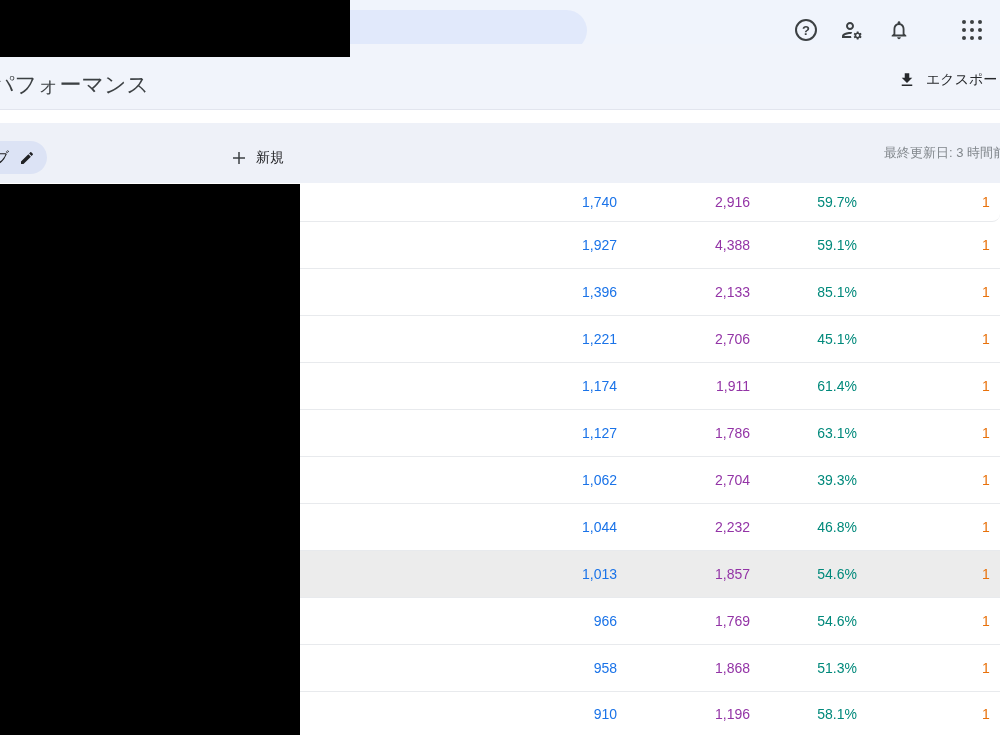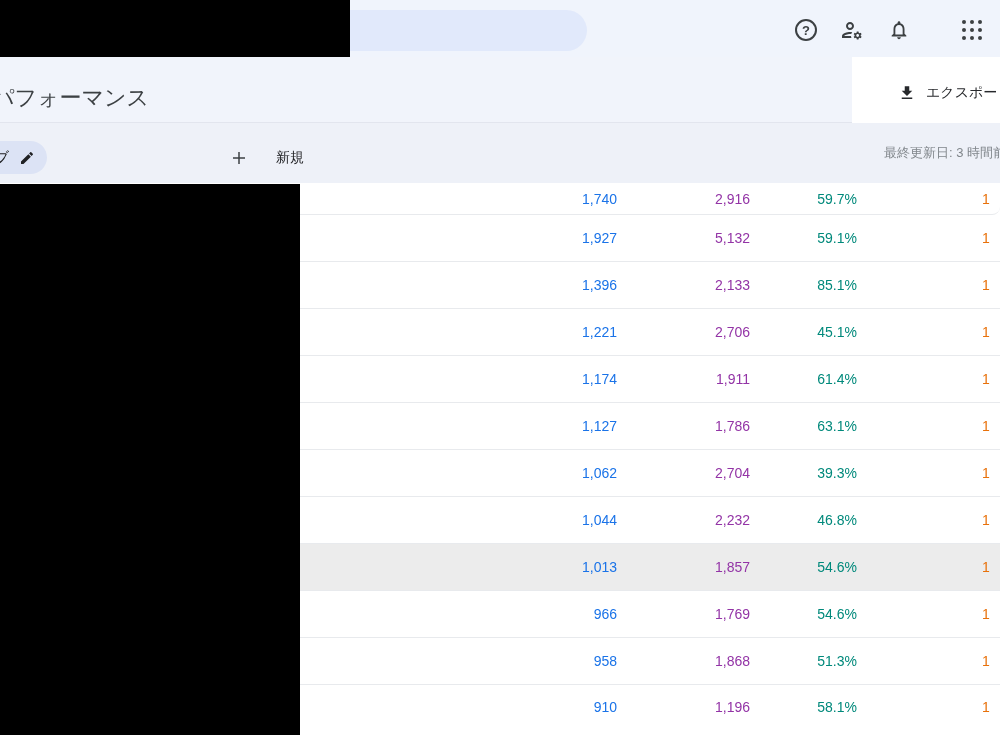--- a/index.html
+++ b/index.html
@@ -13,36 +13,36 @@
   .tb-icon svg{display:block;}
   .help-icon{left:794px;}
   .accounts-icon{left:840px;}
   .bell-icon{left:887px;}
   .apps-icon{left:960px;}
   .help-circle{width:18px;height:18px;border:2px solid #3c4043;border-radius:50%;display:flex;align-items:center;justify-content:center;font-size:13px;font-weight:bold;color:#3c4043;}
   .apps-grid{display:grid;grid-template-columns:repeat(3,4px);grid-template-rows:repeat(3,4px);gap:4px;}
   .apps-grid i{width:4px;height:4px;border-radius:50%;background:#3c4043;}
 
   
-  .header-band{position:absolute;left:0;top:57px;width:852px;height:66px;background:#f1f4fb;border-bottom:1px solid #e2e5ee;box-sizing:border-box;}
+  .header-band{position:absolute;left:0;top:44px;width:1000px;height:66px;background:#f1f4fb;border-bottom:1px solid #e2e5ee;box-sizing:border-box;}
   .page-title{position:absolute;left:-8px;top:26px;font-size:22px;color:#3c4043;white-space:nowrap;}
   .export-btn{position:absolute;left:898px;top:27px;display:flex;align-items:center;gap:10px;color:#27292c;font-size:14px;white-space:nowrap;cursor:pointer;}
 
   
   .filter-band{position:absolute;left:0;top:123px;width:1000px;height:60px;background:#eef1f8;}
   .chip{position:absolute;top:18px;height:33px;background:#dce3f5;border-radius:17px;display:flex;align-items:center;gap:10px;font-size:14px;color:#202124;box-sizing:border-box;white-space:nowrap;}
   .chip-partial{left:-130px;width:177px;justify-content:flex-end;padding-right:12px;}
   .chip-date{left:55px;padding:0 14px;}
-  .new-btn{position:absolute;left:230px;top:18px;height:33px;display:flex;align-items:center;gap:28px;font-size:14px;color:#202124;cursor:pointer;white-space:nowrap;justify-content:center;}
+  .new-btn{position:absolute;left:230px;top:18px;height:33px;display:flex;align-items:center;gap:8px;font-size:14px;color:#202124;cursor:pointer;white-space:nowrap;justify-content:center;}
   .last-update{position:absolute;right:-6px;top:0;height:60px;display:flex;align-items:center;font-size:13px;color:#80868b;white-space:nowrap;}
 
   
   .table{position:absolute;left:0;top:183px;width:1000px;height:553px;background:#fff;}
   .trow{position:relative;height:47px;border-bottom:1px solid #e8eaed;box-sizing:border-box;background:#fff;}
-  .trow:first-child{height:32px;border-radius:8px;}
+  .trow:first-child{height:39px;border-radius:8px;}
   .trow:last-child{height:44px;border-bottom:none;padding-left:9px;}
   .trow.hl{background:#ececec;}
   .cell{position:absolute;top:50%;transform:translateY(-50%);font-size:14px;white-space:nowrap;}
   .cell.clicks{right:383px;color:#1a73e8;}
   .cell.impressions{right:250px;color:#9334a6;}
   .cell.ctr{right:143px;color:#00897b;margin-left:20px;}
   .cell.position{left:982px;color:#e8710a;}
 
   
   .redact{position:absolute;background:#000;}
@@ -114,21 +114,21 @@
   <div class="table">
     <div id="table-body">
         <div class="trow">
           <span class="cell clicks">1,740</span>
           <span class="cell impressions">2,916</span>
           <span class="cell ctr">59.7%</span>
           <span class="cell position">1</span>
         </div>
         <div class="trow">
           <span class="cell clicks">1,927</span>
-          <span class="cell impressions">5,132</span>
+          <span class="cell impressions">4,388</span>
           <span class="cell ctr">59.1%</span>
           <span class="cell position">1</span>
         </div>
         <div class="trow">
           <span class="cell clicks">1,396</span>
           <span class="cell impressions">2,133</span>
           <span class="cell ctr">85.1%</span>
           <span class="cell position">1</span>
         </div>
         <div class="trow">

